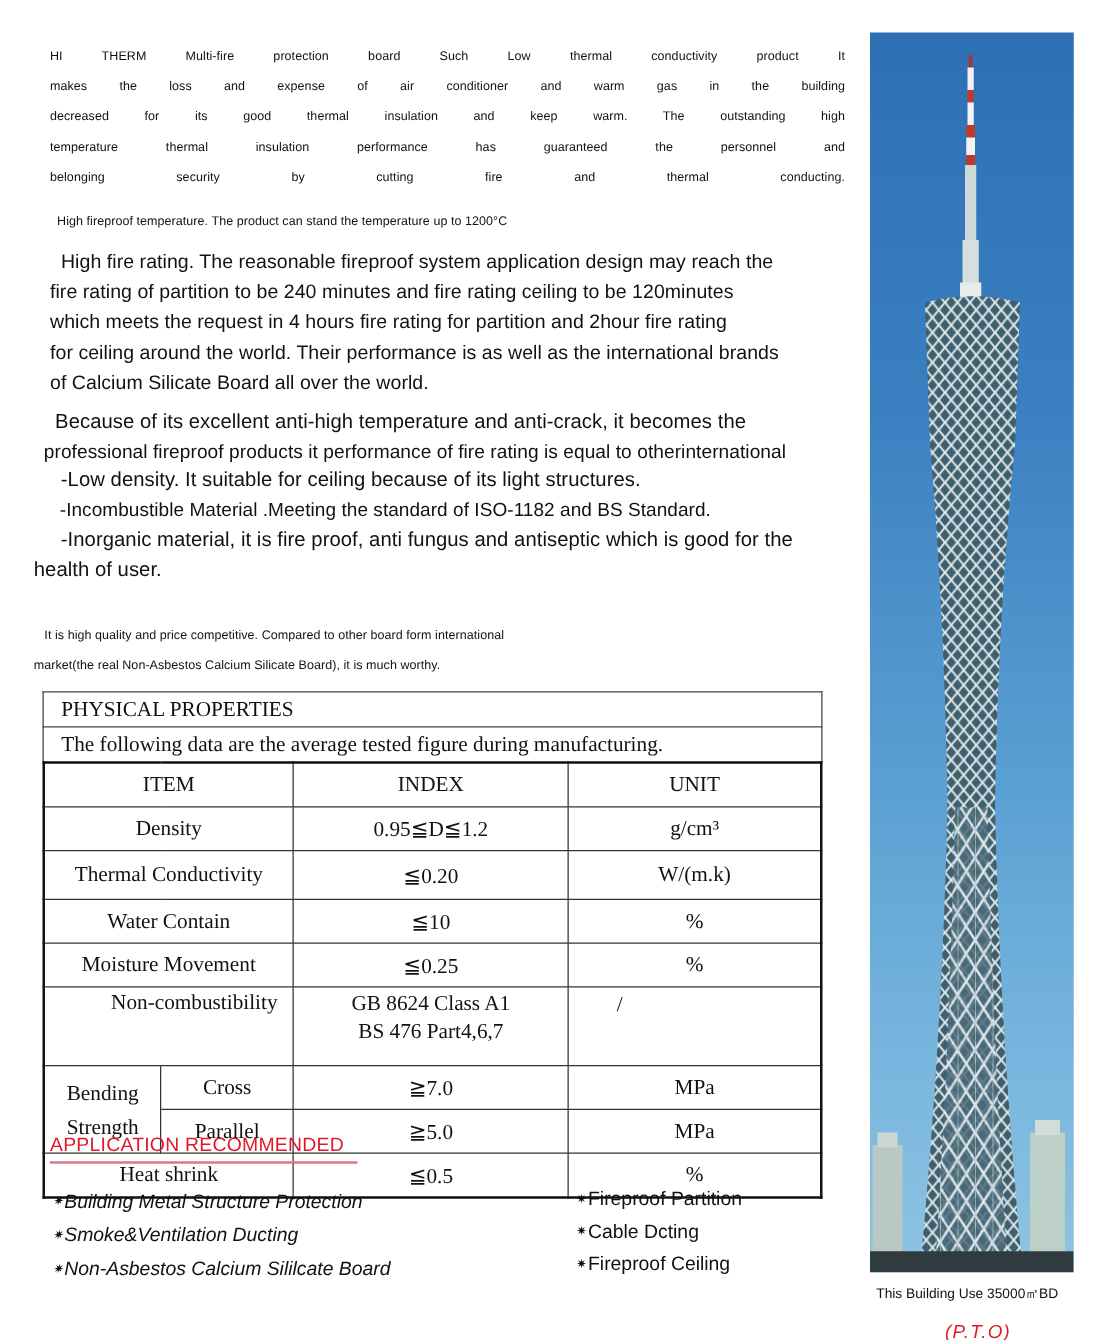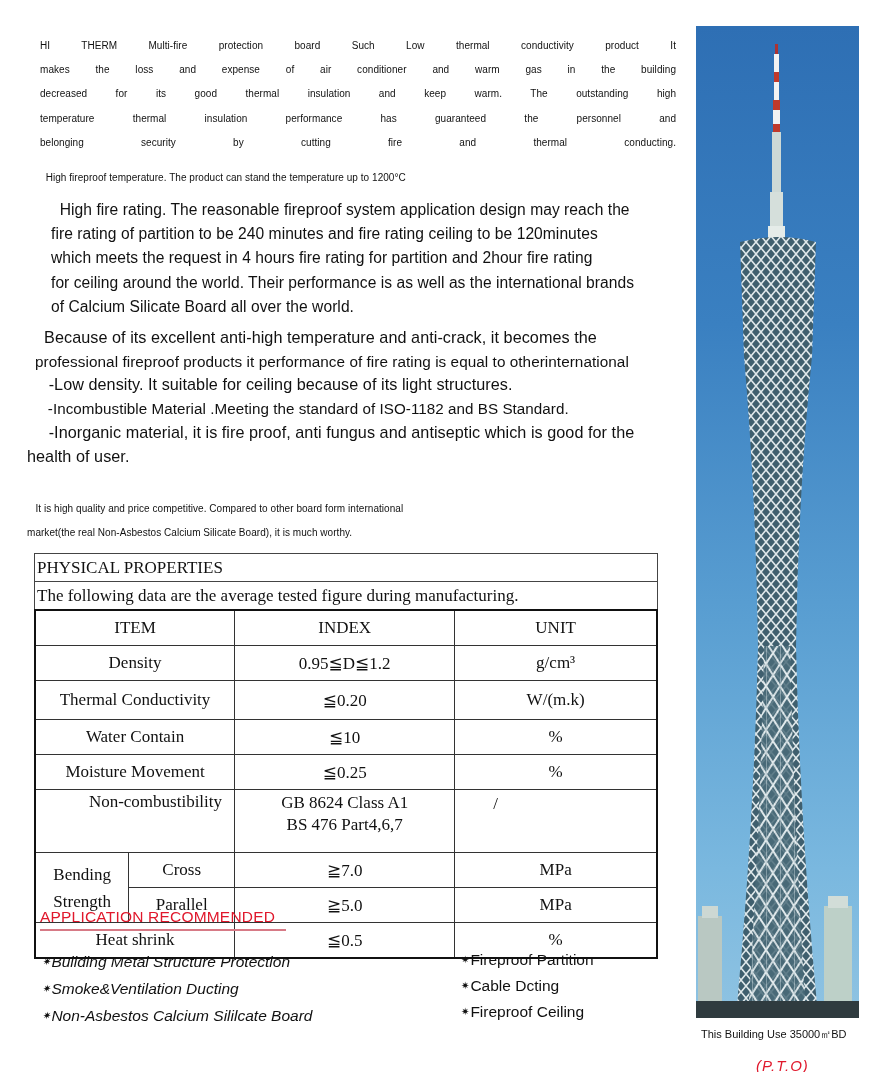--- a/index.html
+++ b/index.html
@@ -3,27 +3,27 @@
 <meta charset="utf-8">
 <style>
   html, body { margin: 0; padding: 0; background: #ffffff; }
   body { width: 892px; height: 1072px; position: relative; overflow: hidden; font-family: "Liberation Sans", sans-serif; color: #111; }
   .para { position: absolute; left: 0; font-size: 10px; line-height: 24.2px; letter-spacing: 0.05px; }
   .para .line { white-space: nowrap; display: block; }
   .just { text-align: justify; text-align-last: justify; }
 
   #p1 { top: 34px; left: 40px; width: 636px; }
   #p2 { top: 166px; left: 40px; width: 636px; }
-  #p3 { top: 198px; left: 40px; width: 636px; margin-left: 11px; }
+  #p3 { top: 198px; left: 40px; width: 636px; }
   #p4 { top: 326px; left: 35px; width: 650px; }
   #p5 { top: 497px; left: 27px; width: 658px; }
 
   
   #tbl-wrap { position: absolute; left: 34px; top: 553px; width: 624px; }
-  .tbl-head { border: 1px solid #444; border-bottom: none; font-family: "Liberation Serif", serif; font-size: 17px; padding: 0 2px; height: 27px; line-height: 27px; }
+  .tbl-head { border: 1px solid #444; border-bottom: none; font-family: "Liberation Serif", serif; font-size: 17px; padding: 0 14px; height: 27px; line-height: 27px; }
   .tbl-head + .tbl-head { border-top: 1px solid #444; }
   table.props { border-collapse: collapse; width: 624px; border: 2px solid #111; font-family: "Liberation Serif", serif; font-size: 17px; }
   table.props td { border: 1px solid #333; text-align: center; height: 26px; padding: 4px; vertical-align: middle; }
   table.props td.nc-item { vertical-align: top; padding-top: 2px; text-align: right; padding-right: 12px; height: 56px; }
   table.props td.nc-index { vertical-align: top; padding-top: 2px; line-height: 22px; }
   table.props td.nc-unit { vertical-align: top; padding-top: 4px; text-align: left; padding-left: 38px; }
   table.props td.bend { line-height: 27px; }
 
   
   #app-title { position: absolute; left: 40px; top: 908px; color: #e0182c; font-size: 15.5px; letter-spacing: 0.2px; padding-bottom: 3px; border-bottom: 2px solid #d77a86; width: 246px; }

